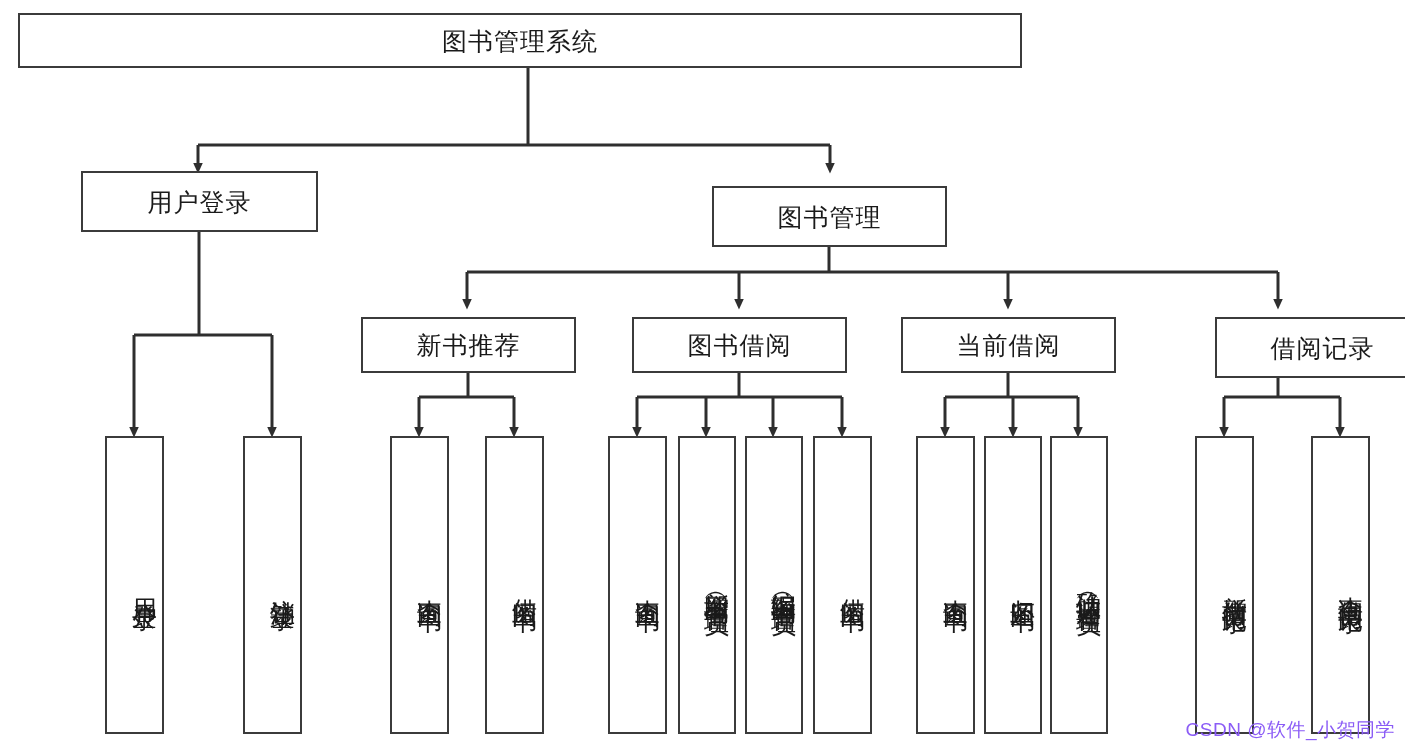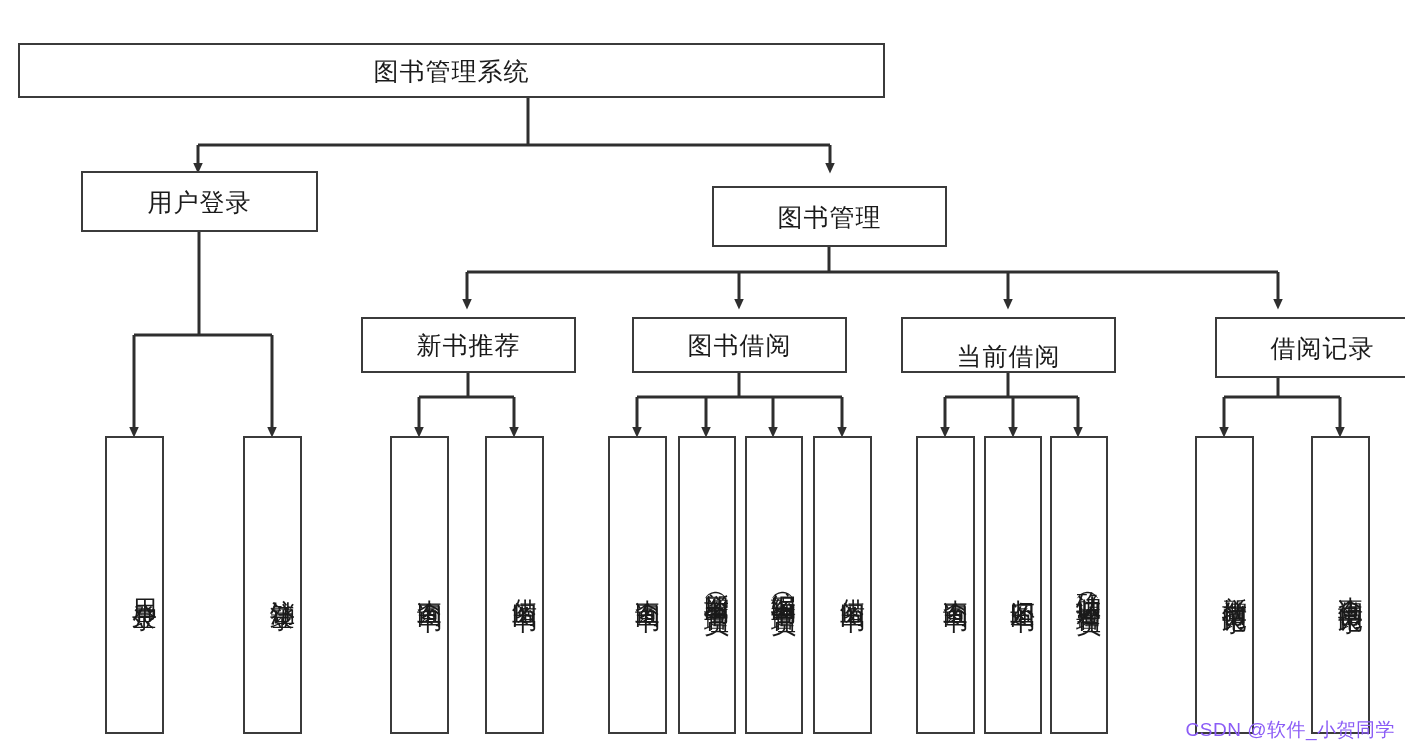--- a/index.html
+++ b/index.html
@@ -119,38 +119,38 @@
       <path d="M1013,397 L1013,428" marker-end="url(#arrow)"></path>
       <path d="M1078,397 L1078,428" marker-end="url(#arrow)"></path>
 
       <path d="M1278,373 L1278,397"></path>
       <path d="M1224,397 L1340,397"></path>
       <path d="M1224,397 L1224,428" marker-end="url(#arrow)"></path>
       <path d="M1340,397 L1340,428" marker-end="url(#arrow)"></path>
     </g>
   </svg>
 
-  <div class="node horiz root" style="left:18px; top:13px; width:867px; height:55px;margin-top:30px;">
+  <div class="node horiz root" style="left:18px; top:13px; width:1004px; height:55px;">
     <span>图书管理系统</span>
   </div>
 
   <div class="node horiz" style="left:81px; top:171px; width:237px; height:61px;">
     <span>用户登录</span>
   </div>
   <div class="node horiz" style="left:712px; top:186px; width:235px; height:61px;">
     <span>图书管理</span>
   </div>
 
   <div class="node horiz" style="left:361px; top:317px; width:215px; height:56px;">
     <span>新书推荐</span>
   </div>
   <div class="node horiz" style="left:632px; top:317px; width:215px; height:56px;">
     <span>图书借阅</span>
   </div>
-  <div class="node horiz" style="left:901px; top:317px; width:215px; height:56px;align-items:flex-end;">
+  <div class="node horiz" style="left:901px; top:317px; width:215px; height:56px;">
     <span>当前借阅</span>
   </div>
   <div class="node horiz" style="left:1171px; top:317px; width:215px; height:61px;margin-left:44px;">
     <span>借阅记录</span>
   </div>
 
   <div class="node vert" style="left:105px; top:436px; width:59px; height:298px;">
     <span class="vlabel">用户登录</span>
   </div>
   <div class="node vert" style="left:243px; top:436px; width:59px; height:298px;">

